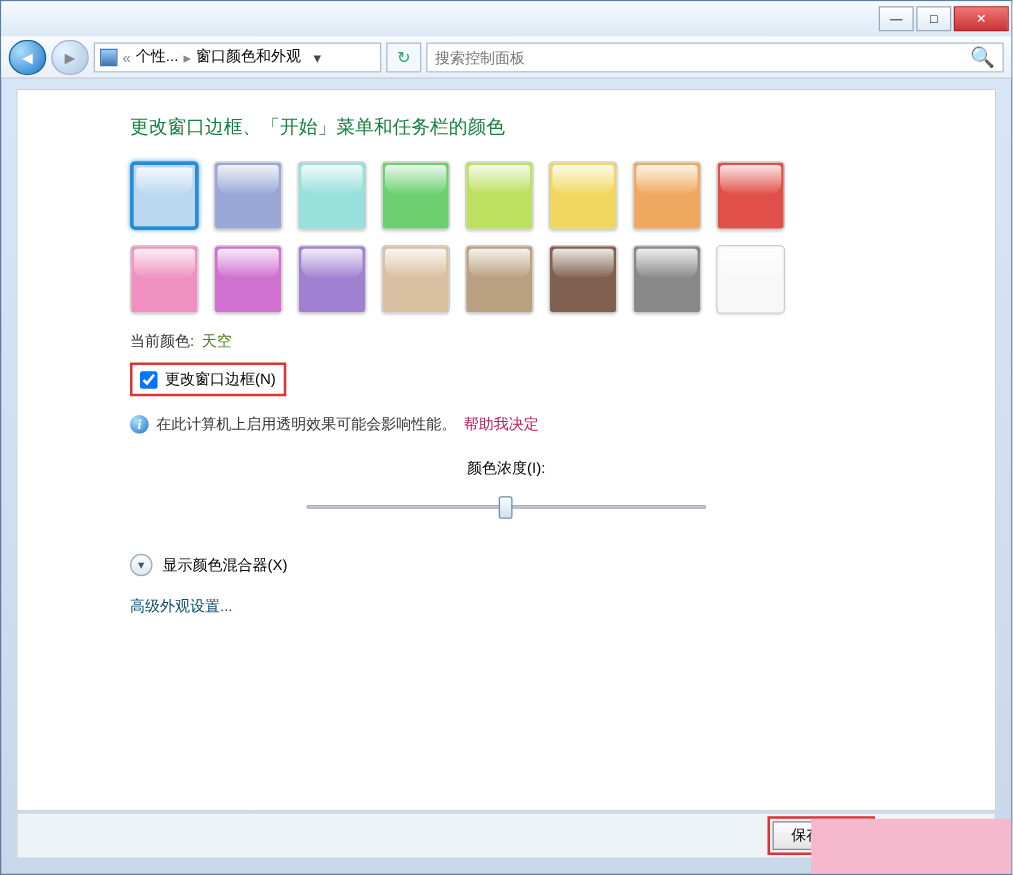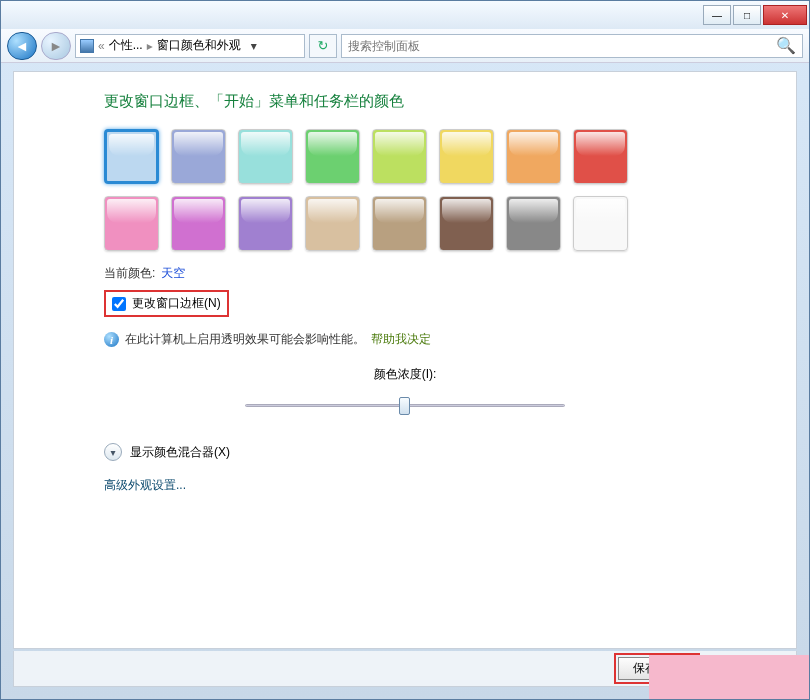--- a/index.html
+++ b/index.html
@@ -24,28 +24,28 @@
 
 .content { position: absolute; top: 70px; left: 12px; right: 12px; bottom: 50px; background: #fff; border: 1px solid #c8d0da; padding: 20px 90px 20px 90px; overflow: hidden; }
 .page-title { color: #15803d; font-size: 15px; margin-bottom: 18px; }
 
 .swatch-grid { display: flex; flex-wrap: wrap; gap: 12px; margin-bottom: 14px; width: 560px; }
 .swatch { width: 55px; height: 55px; border: 1px solid #ccc; border-radius: 4px; cursor: pointer; position: relative; overflow: hidden; box-shadow: 0 1px 2px rgba(0,0,0,.15); }
 .swatch .gloss { position: absolute; top: 2px; left: 2px; right: 2px; height: 45%; background: linear-gradient(rgba(255,255,255,.85), rgba(255,255,255,0)); border-radius: 3px 3px 10px 10px; }
 .swatch.selected { border: 3px solid #2a8ad4; box-shadow: 0 0 4px #5aaae8; }
 
 .label-row { font-size: 12px; color: #333; margin: 4px 0; display: flex; align-items: center; gap: 6px; }
-.label-row .val { color: #1d4ed8; }
+.label-row .val { color: #4d7c0f; }
 
 .chk-row { display: inline-flex; align-items: center; gap: 6px; font-size: 12px; padding: 3px 6px; border: 2px solid #d33; }
 .chk-row input { width: 14px; height: 14px; }
 
 .info-row { font-size: 12px; color: #333; display: flex; align-items: center; gap: 6px; margin: 14px 0; }
 .info-icon { width: 15px; height: 15px; border-radius: 50%; background: radial-gradient(circle at 35% 30%, #aee0ff, #1a74c4); color: #fff; font-size: 11px; font-weight: bold; display: flex; align-items: center; justify-content: center; font-style: italic; font-family: serif; }
-.info-row a { color: #4d7c0f; text-decoration: none; cursor: pointer; font-family: Liberation Mono, monospace; }
+.info-row a { color: #be185d; text-decoration: none; cursor: pointer; font-family: Liberation Mono, monospace; }
 
 .slider-row { display: flex; align-items: center; gap: 12px; font-size: 12px; margin: 18px 0; flex-direction: column; }
 .slider { position: relative; width: 320px; height: 20px; }
 .track { position: absolute; top: 9px; left: 0; right: 0; height: 3px; background: #ccd; border: 1px solid #aab; border-radius: 2px; }
 .thumb { position: absolute; top: 2px; left: 48%; width: 11px; height: 18px; background: linear-gradient(#f8fcff,#d0e0ee); border: 1px solid #6a8aaa; border-radius: 2px; cursor: pointer; }
 
 .expand-row { display: flex; align-items: center; gap: 8px; font-size: 12px; margin: 28px 0 16px; cursor: pointer; }
 .expand-btn { width: 18px; height: 18px; border-radius: 50%; border: 1px solid #9ab; background: linear-gradient(#fff,#dde8f0); display: flex; align-items: center; justify-content: center; font-size: 10px; color: #456; }
 
 .link-row { font-size: 12px; color: #0c4a6e; cursor: pointer; }

